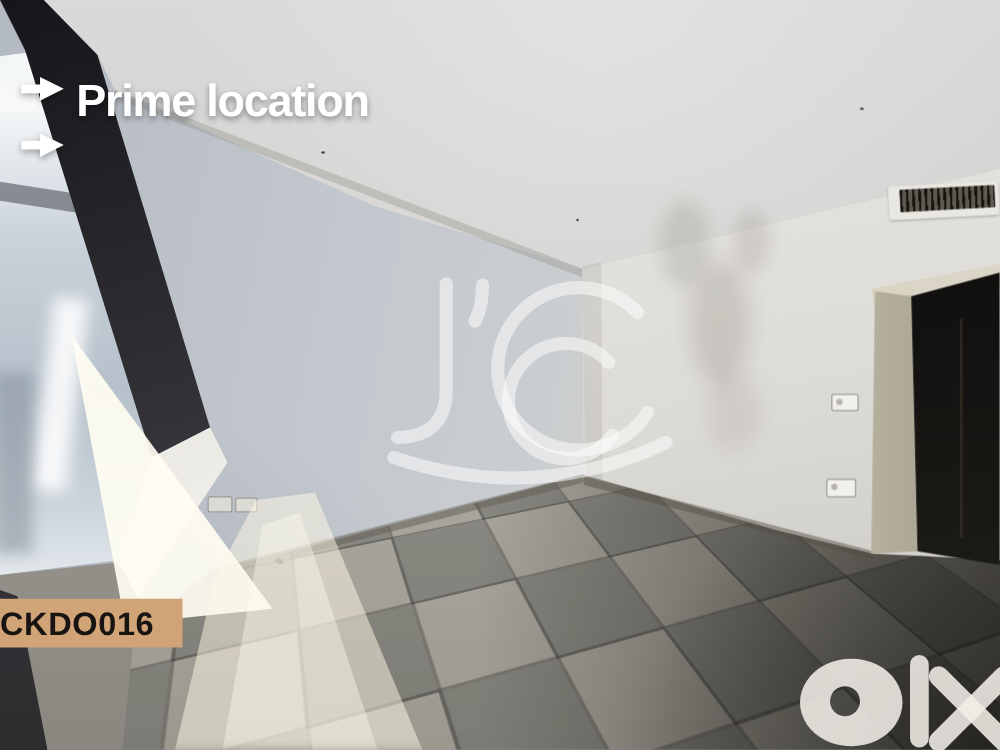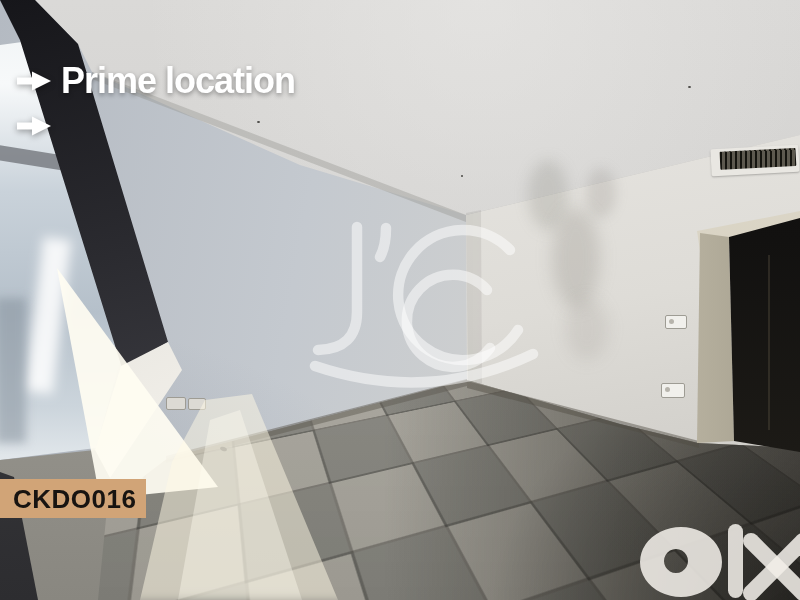--- a/index.html
+++ b/index.html
@@ -141,24 +141,24 @@
     clip-path:polygon(210px 420px,240px 410px,302px 600px,178px 600px);
     background:rgba(255,252,240,.4);filter:blur(6px);
   }
   .vignette{background:radial-gradient(120% 120% at 45% 40%, rgba(0,0,0,0) 65%, rgba(28,26,22,.10) 100%);}
 
   
   .wm{position:absolute;left:0;top:0;}
   .badge{
     left:0;top:479px;width:146px;height:39px;background:#d1a477;
     color:#181411;font-weight:bold;font-size:26px;line-height:40px;
-    padding-left:13px;letter-spacing:.5px;box-sizing:border-box;
+    letter-spacing:.5px;box-sizing:border-box;
   }
   .features{left:16px;top:60px;}
-  .feature-row{display:flex;align-items:center;gap:9px;margin-bottom:4px;height:41px;}
+  .feature-row{display:flex;align-items:flex-start;gap:9px;margin-bottom:4px;height:41px;}
   .feature-row svg{filter:drop-shadow(0 2px 3px rgba(0,0,0,.35));flex:0 0 auto;}
   .feature-label{
     color:#ffffff;font-weight:bold;font-size:36px;letter-spacing:-1px;
     text-shadow:0 2px 5px rgba(0,0,0,.38);white-space:nowrap;
   }
 </style>
 </head>
 <body>
 
 <div class="stage">

